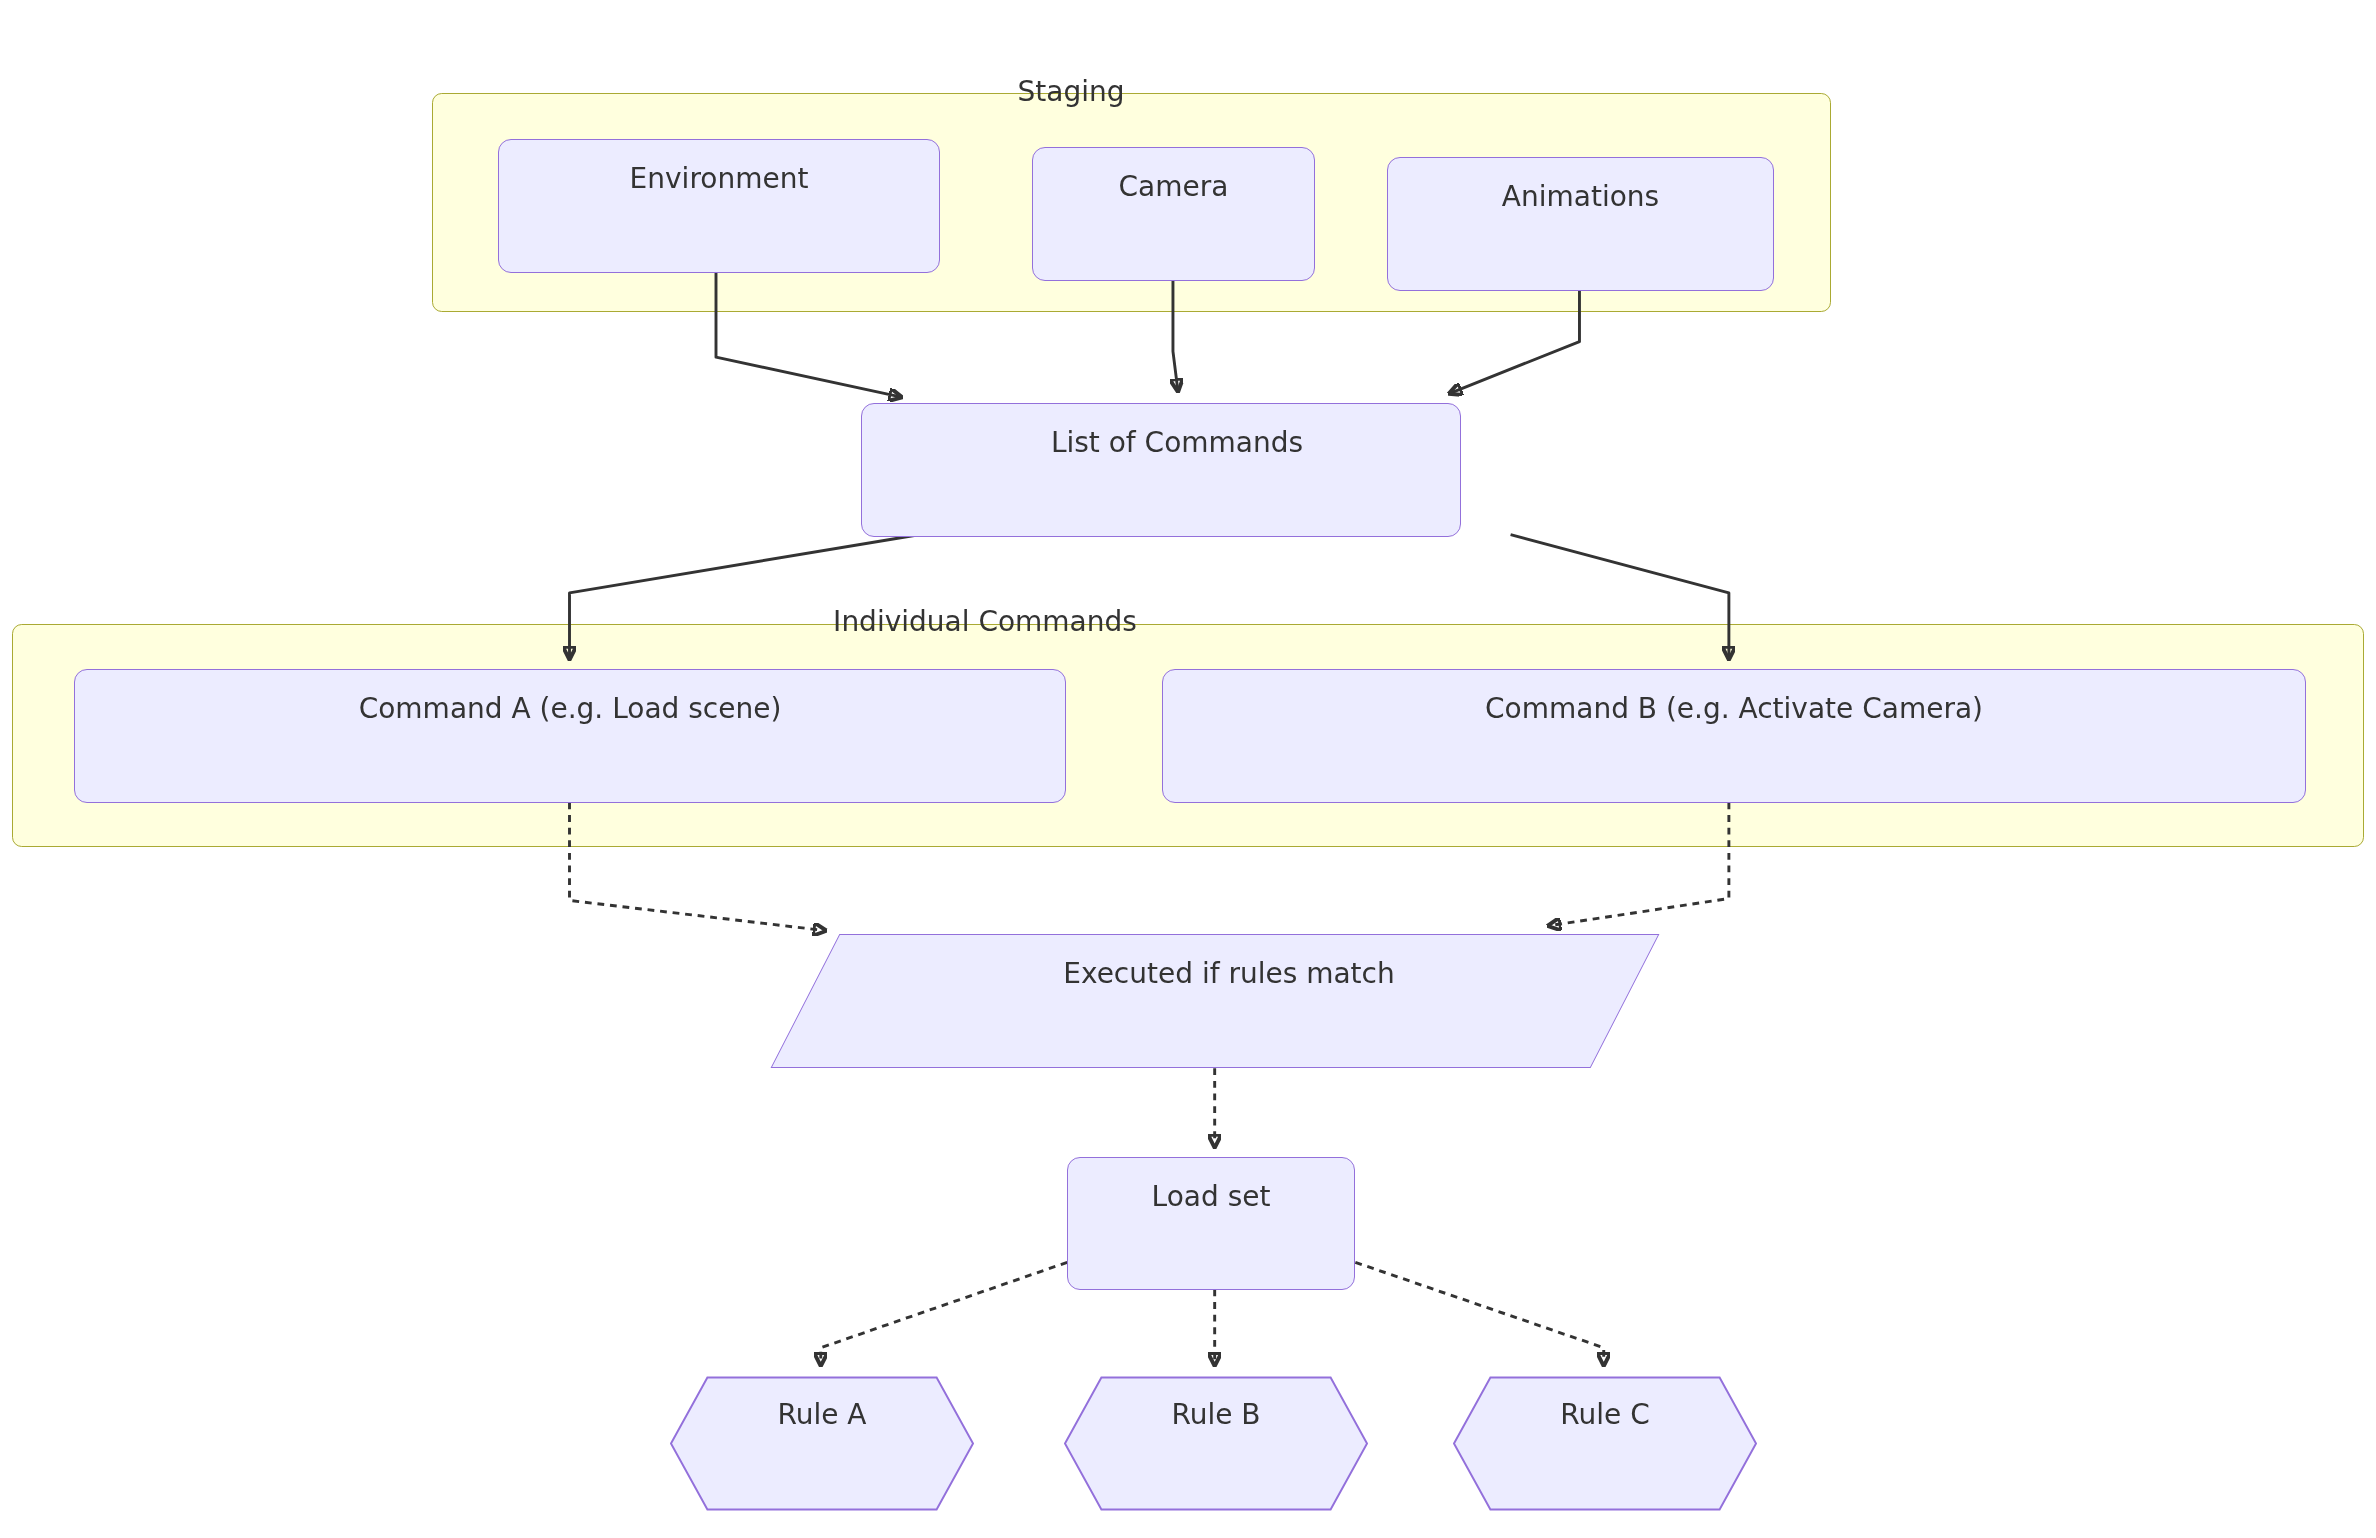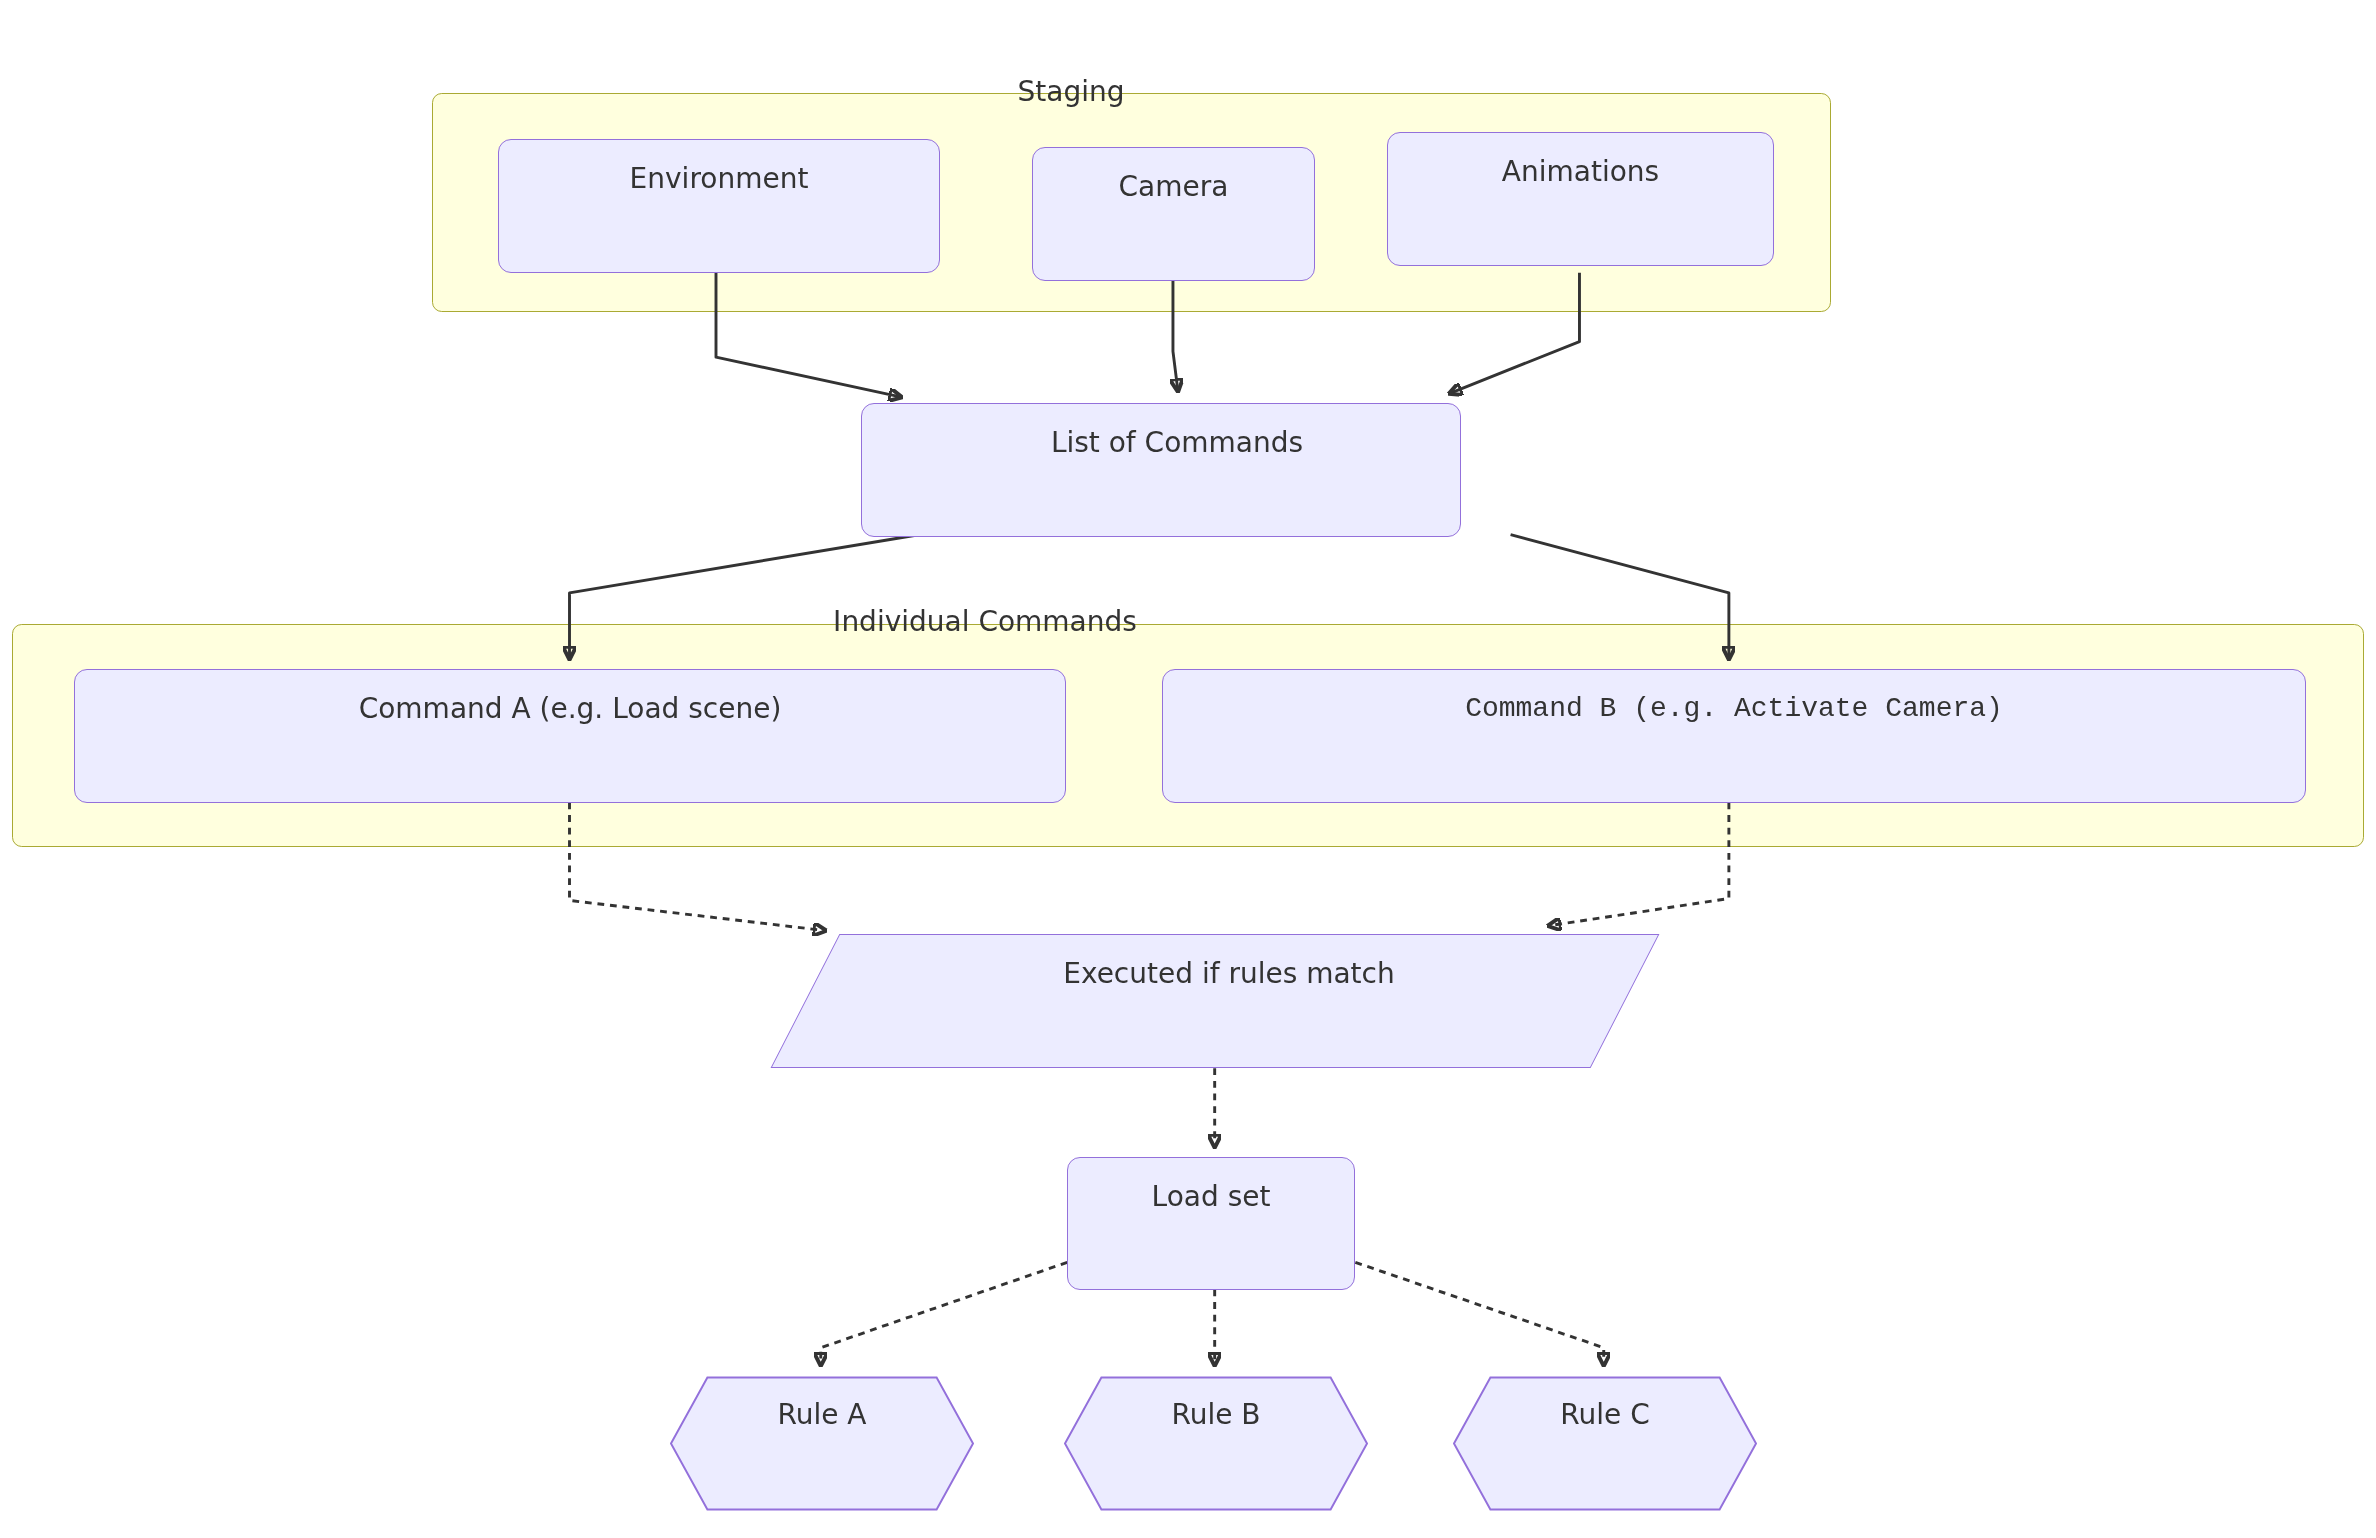--- a/index.html
+++ b/index.html
@@ -113,30 +113,30 @@
     <path class="dashed" d="M 1252 1329 L 1252 1406" marker-end="url(#arrow)"></path>
     <path class="dashed" d="M 1397 1301 L 1653 1389 L 1653 1406" marker-end="url(#arrow)"></path>
   </svg>
 
   <div class="node" style="left:498px; top:139px; width:442px; height:134px;">
     <span>Environment</span>
   </div>
   <div class="node" style="left:1032px; top:139px; width:283px; height:134px;margin-top:8px;">
     <span>Camera</span>
   </div>
-  <div class="node" style="left:1387px; top:132px; width:387px; height:134px;text-align:center;">
+  <div class="node" style="left:1387px; top:157px; width:387px; height:134px;text-align:center;">
     <span>Animations</span>
   </div>
   <div class="node" style="left:861px; top:403px; width:600px; height:134px;padding-left:32px;">
     <span>List of Commands</span>
   </div>
   <div class="node" style="left:74px; top:669px; width:992px; height:134px;">
     <span>Command A (e.g. Load scene)</span>
   </div>
-  <div class="node" style="left:1162px; top:669px; width:1144px; height:134px;font-family:Liberation Mono, monospace;">
+  <div class="node" style="left:1162px; top:669px; width:1144px; height:134px;">
     <span>Command B (e.g. Activate Camera)</span>
   </div>
   <div class="node" style="left:1067px; top:1157px; width:288px; height:133px;">
     <span>Load set</span>
   </div>
 
   <div class="parallelogram">
     <div class="label">Executed if rules match</div>
   </div>
 

